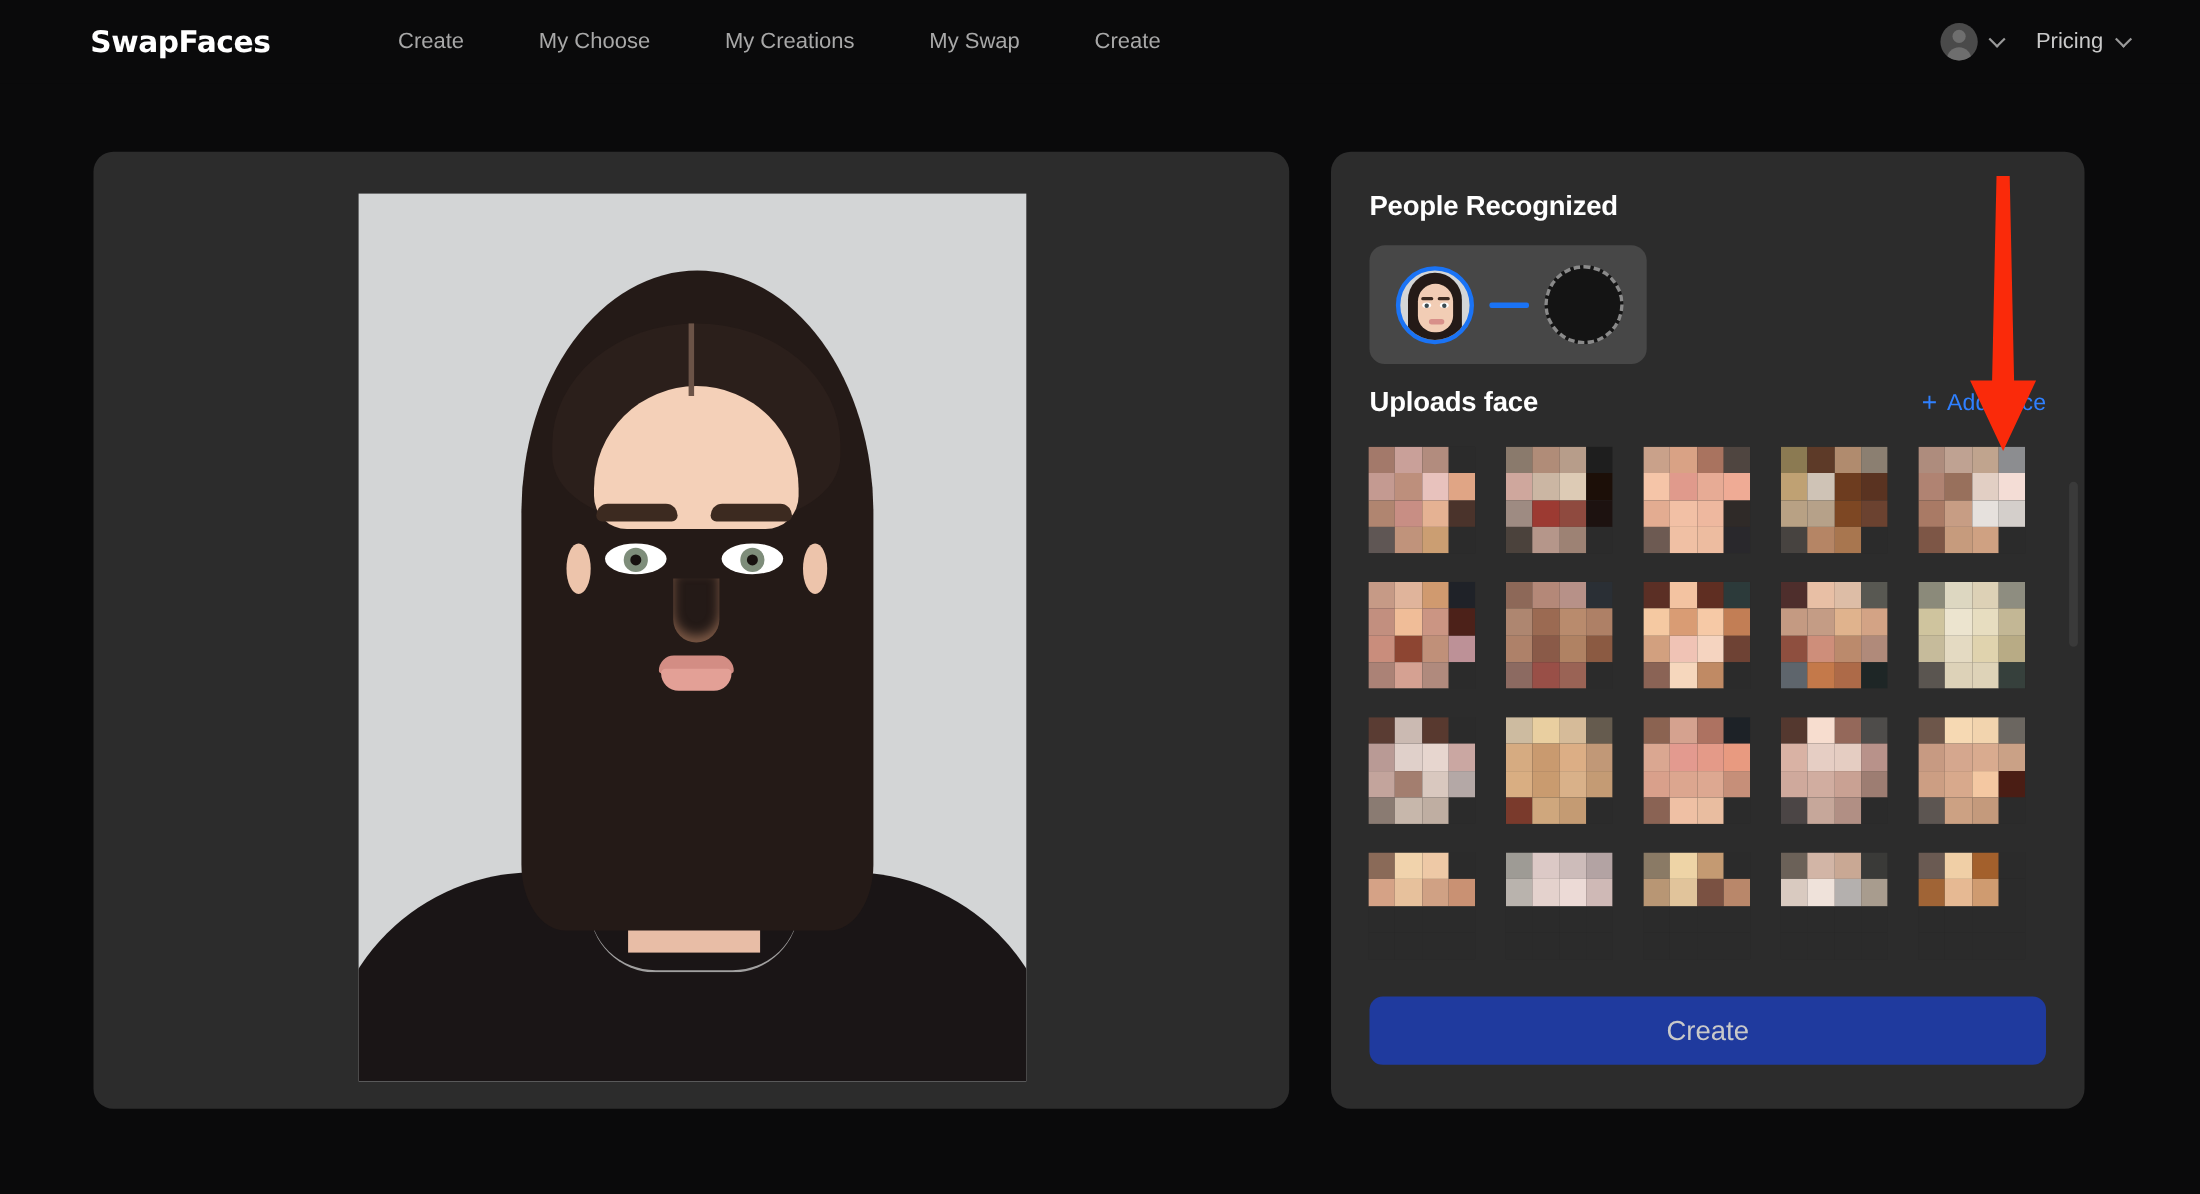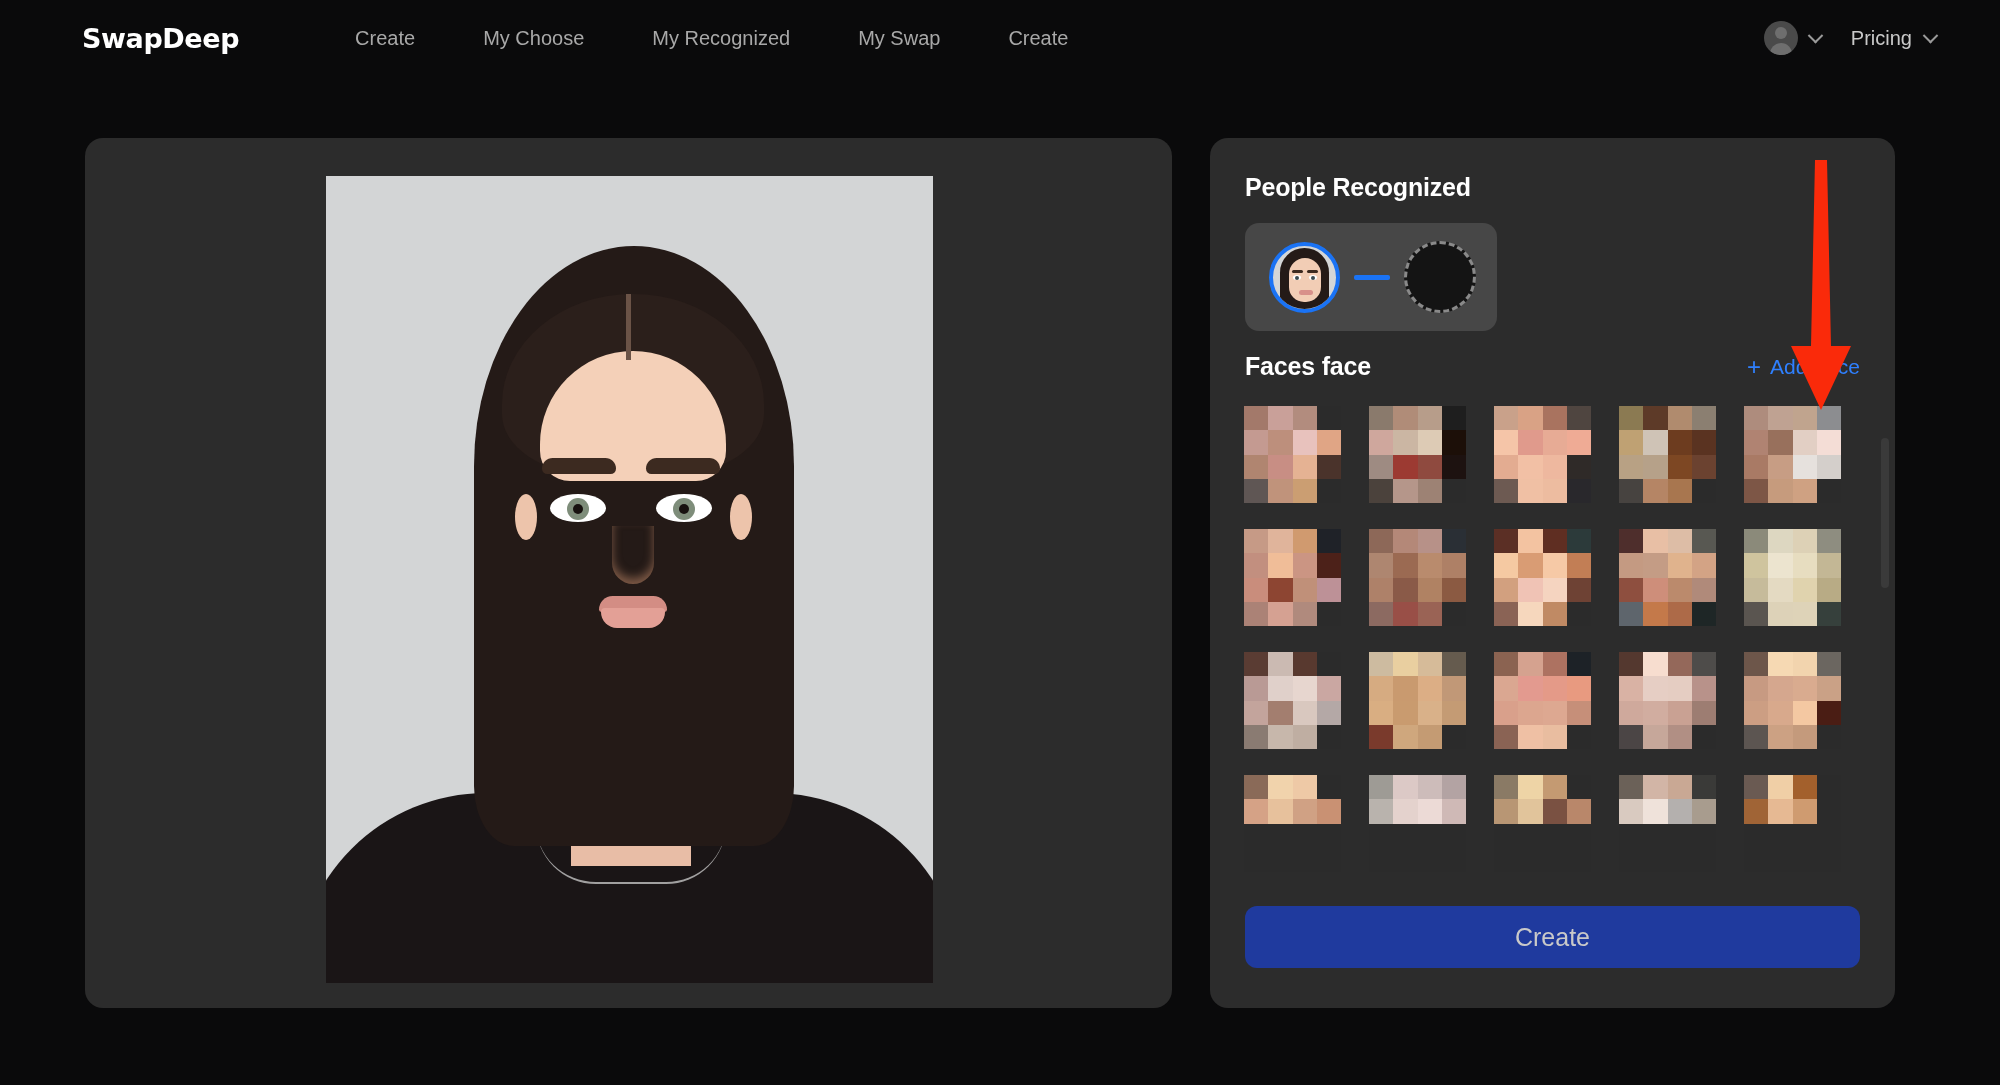--- a/index.html
+++ b/index.html
@@ -475,27 +475,27 @@
     height: 250px;
     pointer-events: none;
     z-index: 50;
   }
 </style>
 </head>
 <body>
 
 <div class="header">
   <div class="brand">
-    <span>Swap</span><span class="swap">Deep</span>
+    <span>Swap</span><span class="swap">Faces</span>
   </div>
 
   <nav class="nav">
     <div class="nav-item">Create</div>
     <div class="nav-item">My Choose</div>
-    <div class="nav-item">My Recognized</div>
+    <div class="nav-item">My Creations</div>
     <div class="nav-item">My Swap</div>
     <div class="nav-item">Create</div>
   </nav>
 
   <div class="header-right">
     <div class="avatar-wrap">
       <div class="avatar"></div>
       <div class="chev"></div>
     </div>
     <div class="lang-wrap">
@@ -547,21 +547,21 @@
         <div class="sf-eye r"></div>
         <div class="sf-pup l"></div>
         <div class="sf-pup r"></div>
         <div class="sf-lip"></div>
       </div>
       <div class="swap-arrow"></div>
       <div class="dst-circle"></div>
     </div>
 
     <div class="choose-row">
-      <div class="choose-label">Faces face</div>
+      <div class="choose-label">Uploads face</div>
       <div class="add-face">
         <span class="plus">+</span>
         <span>Add Face</span>
       </div>
     </div>
 
     <div class="grid-wrap">
       <div class="grid" id="faces-grid">
           <div class="face-tile">
             <div class="mosaic">

